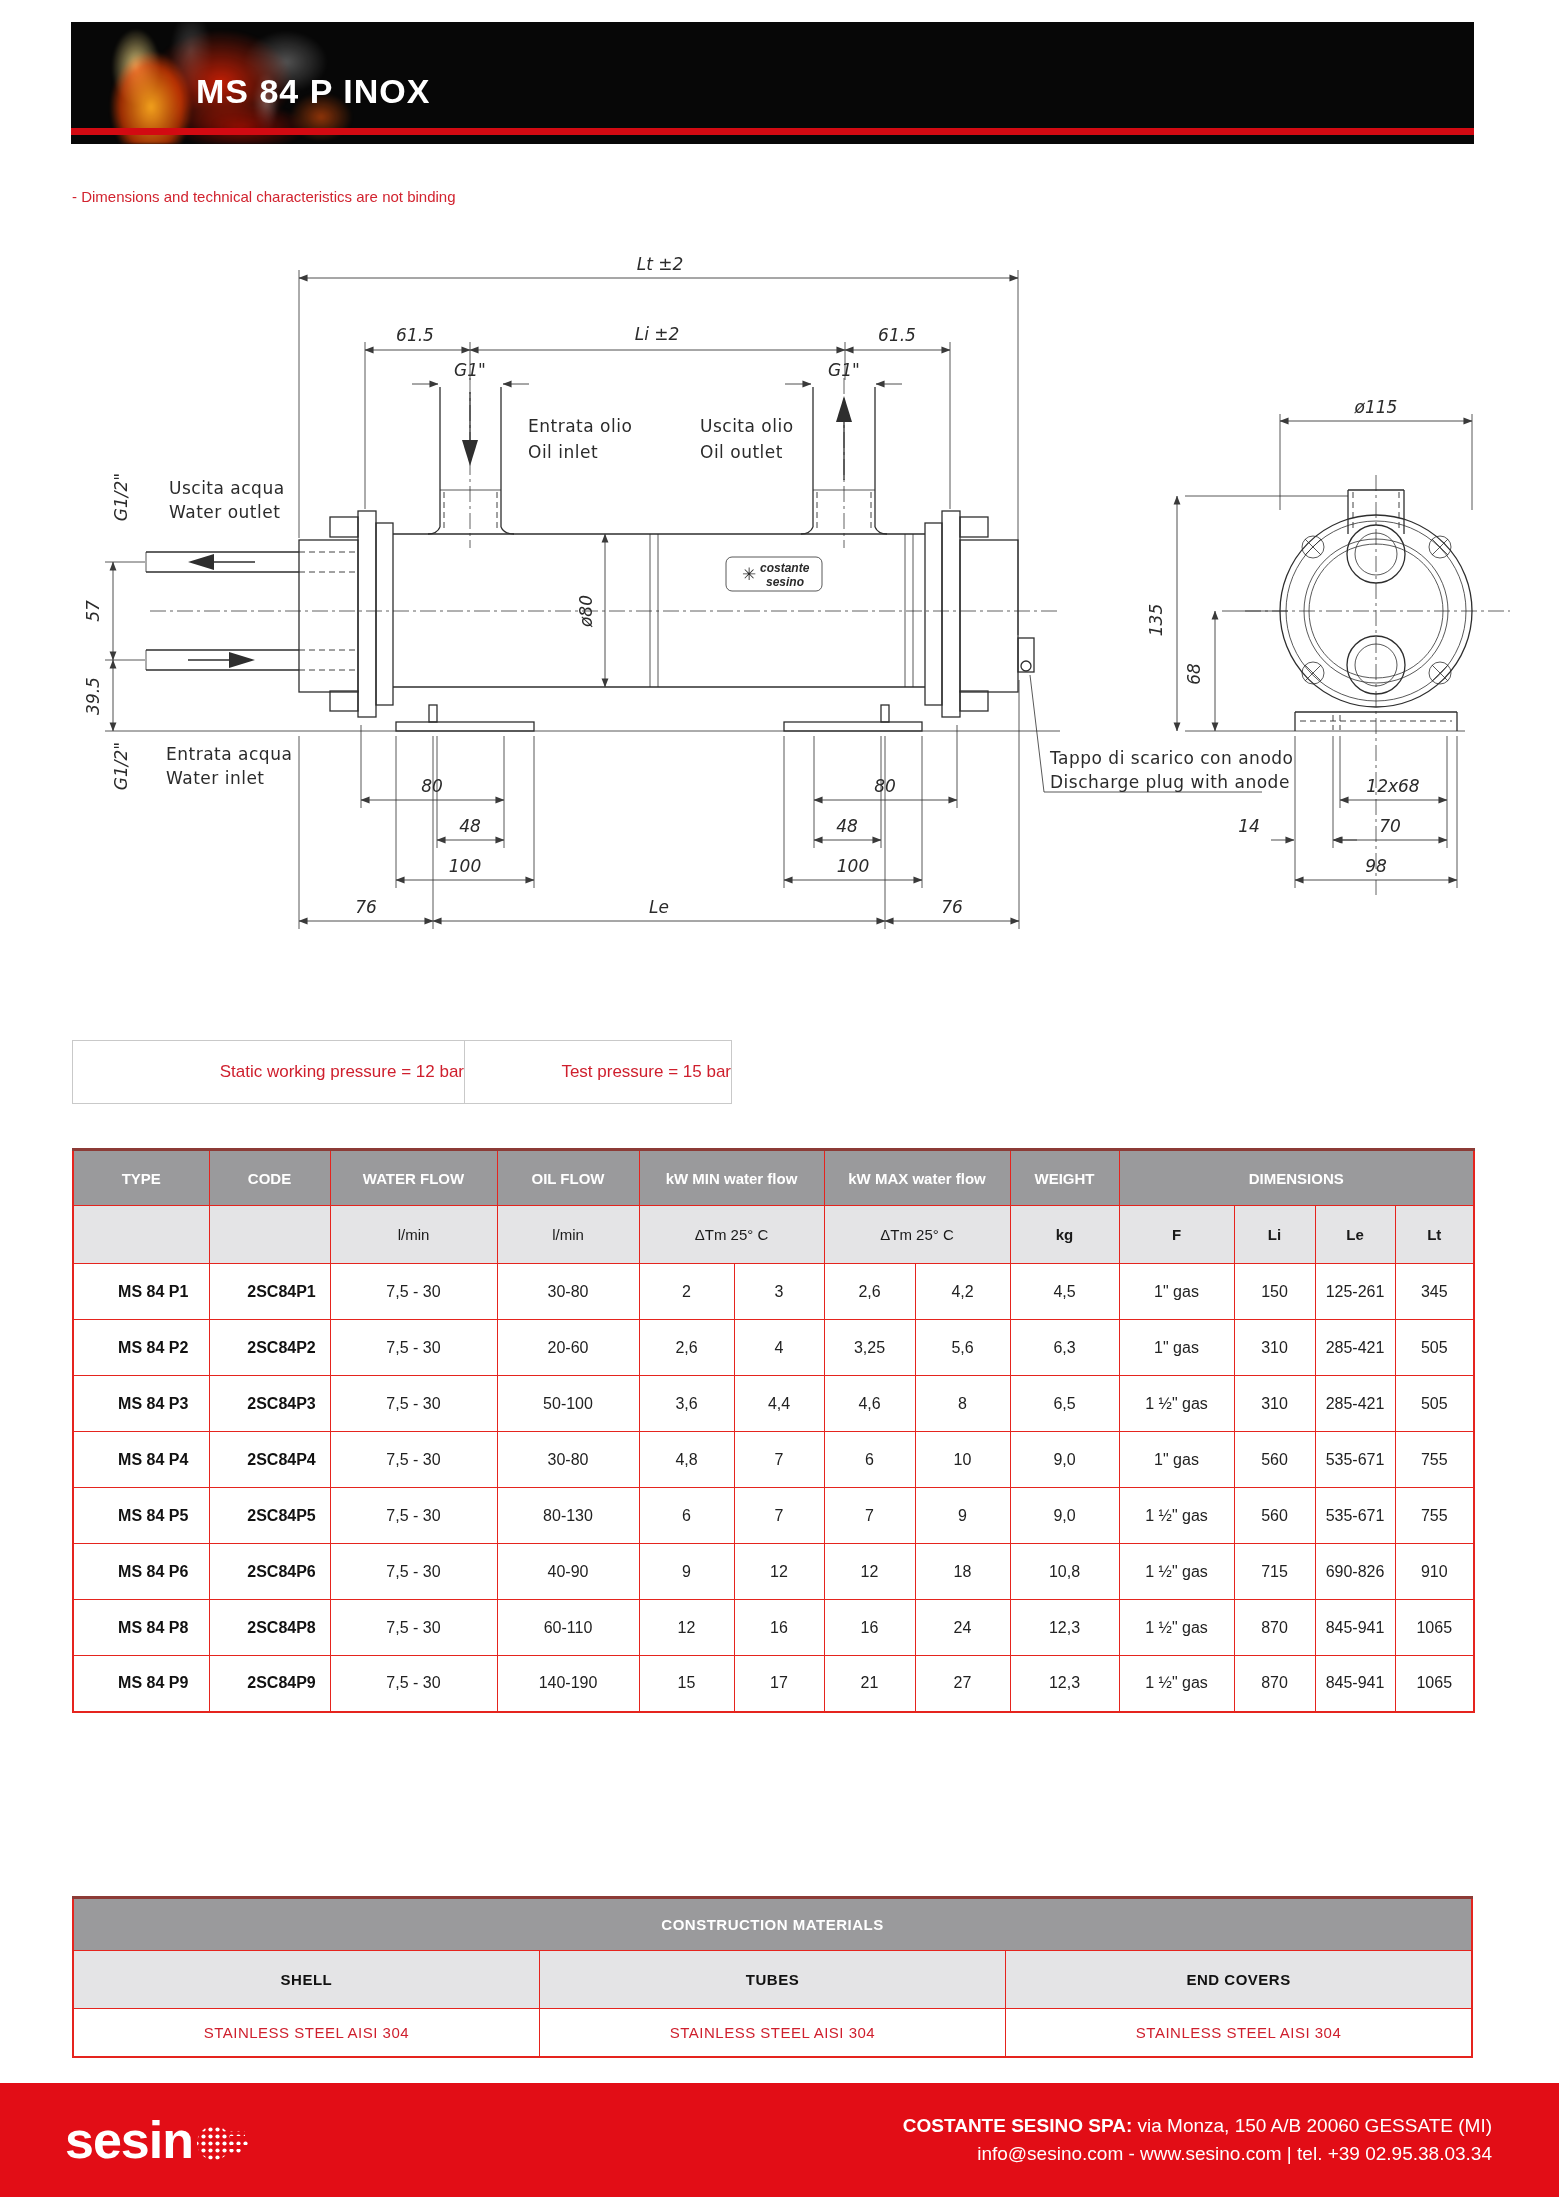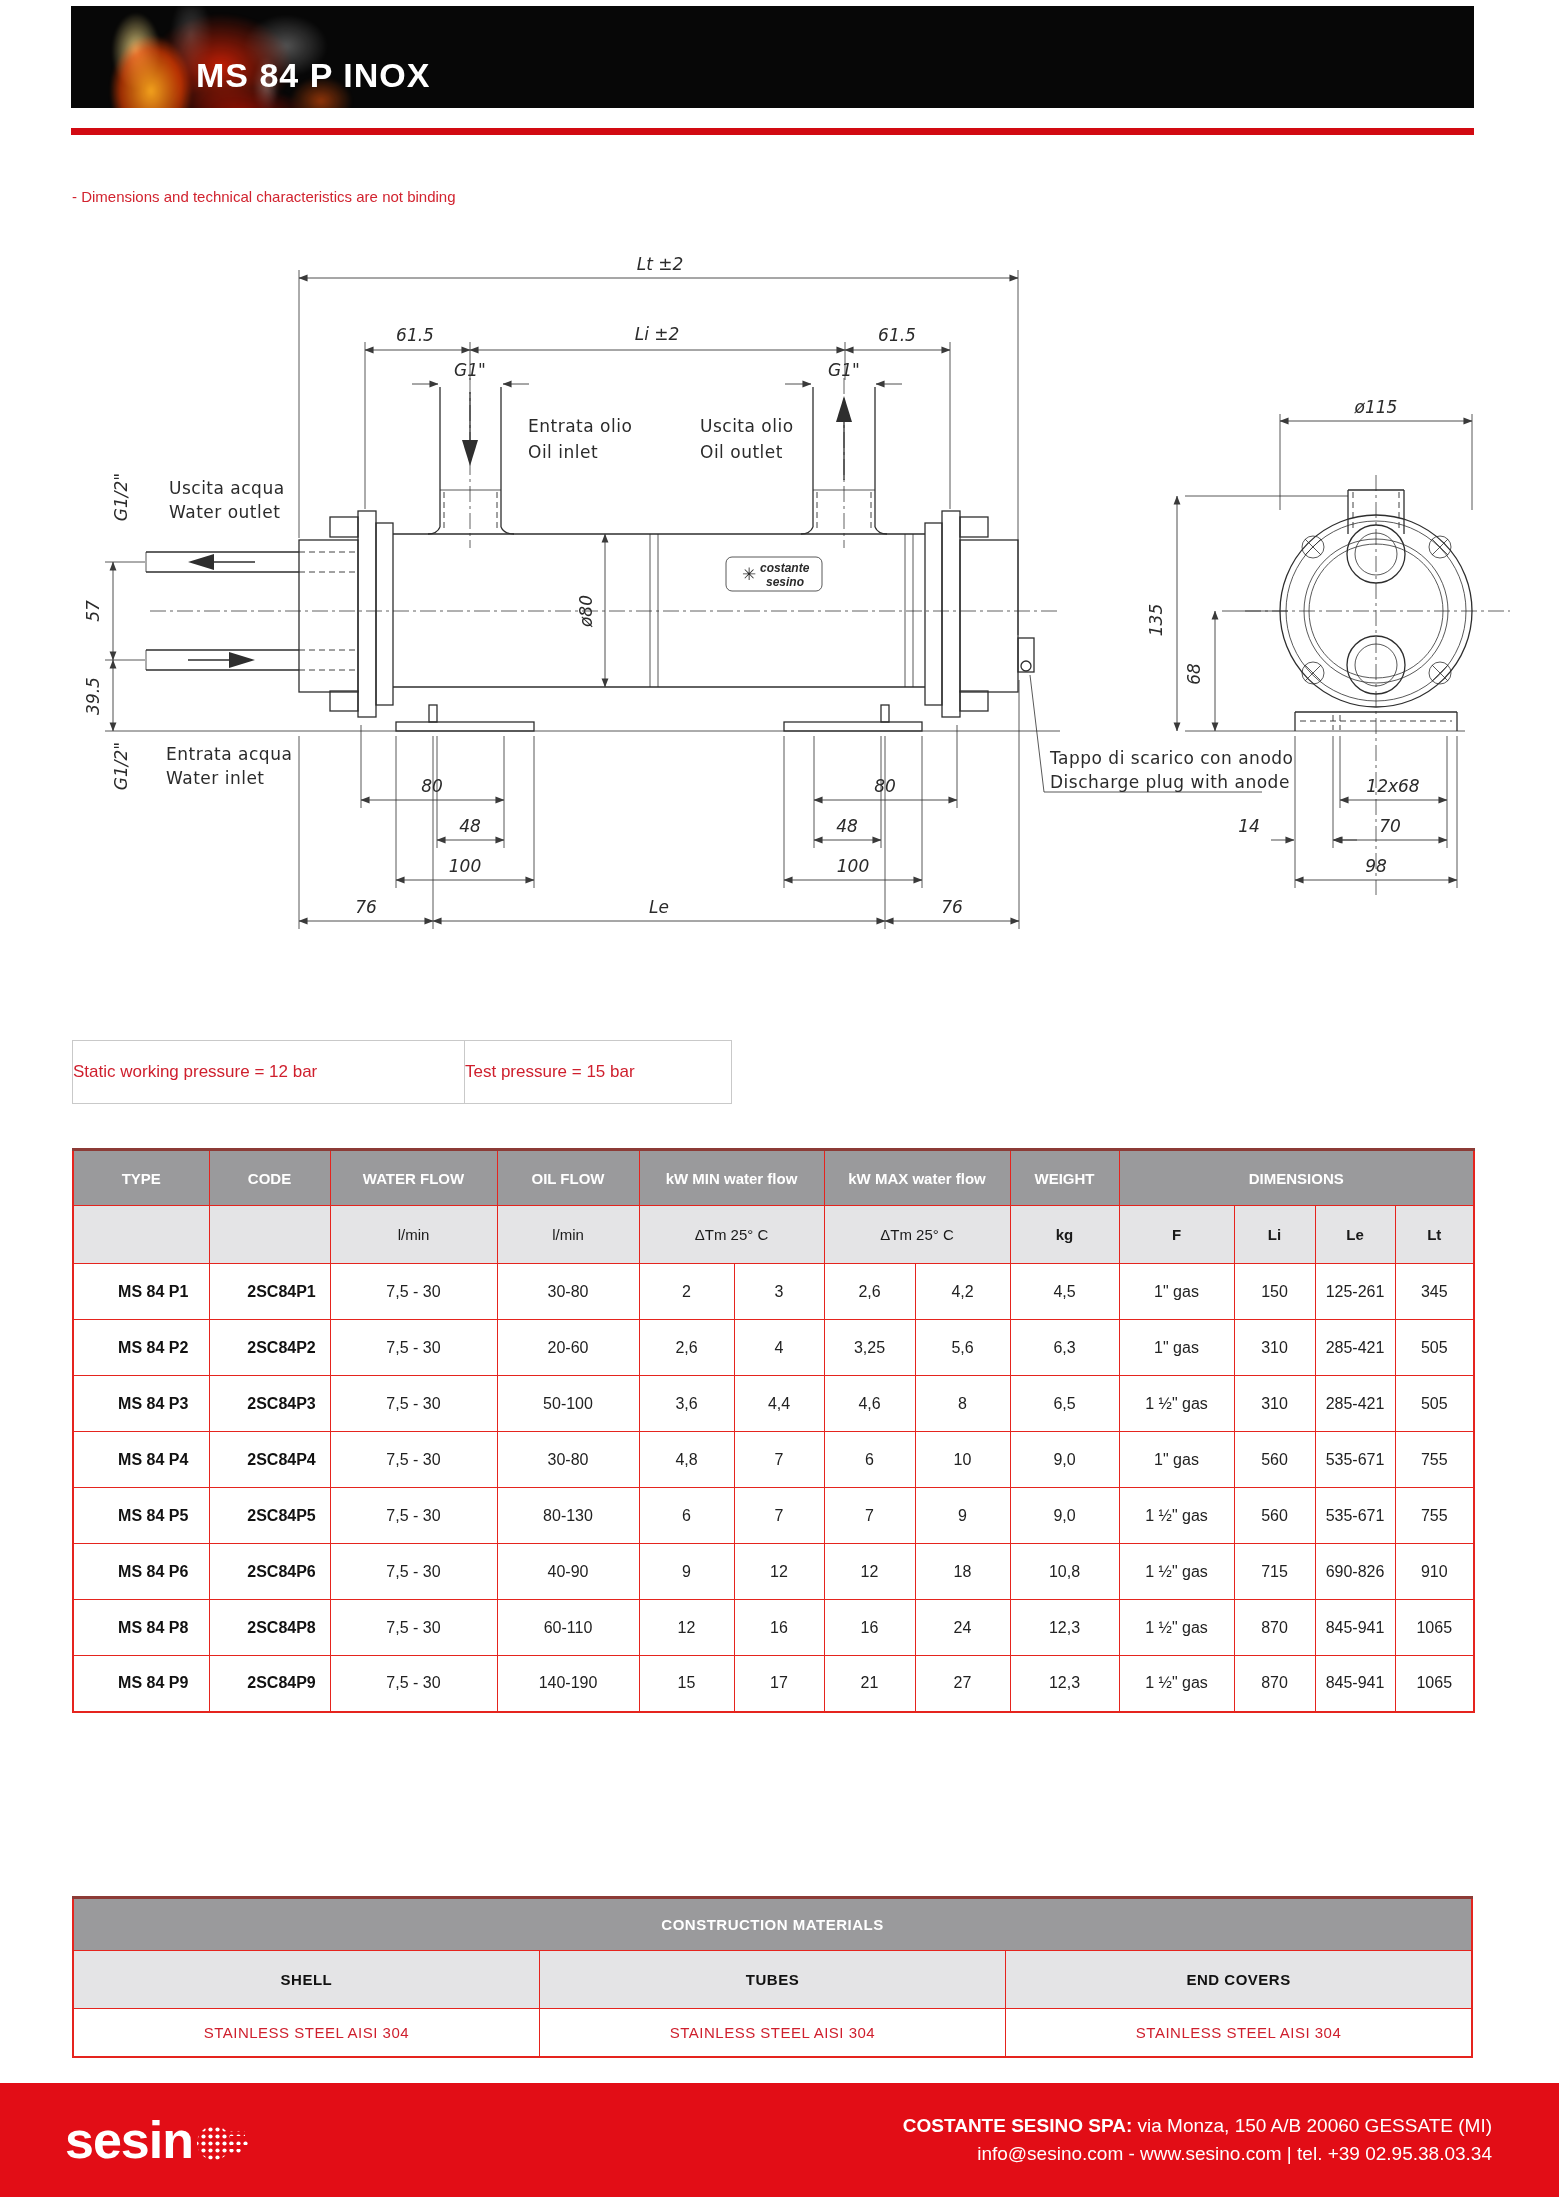--- a/index.html
+++ b/index.html
@@ -1,20 +1,20 @@
 <!DOCTYPE html>
 <html><head>
 <meta charset="utf-8">
 <style>
   html,body{margin:0;padding:0;background:#ffffff;}
   body{font-family:"Liberation Sans", sans-serif; width:1559px; height:2197px; position:relative;}
   .page{position:absolute;inset:0;background:#fff;overflow:hidden;}
 
   
-  .banner{position:absolute;left:71px;top:6px;width:1403px;height:102px;background:#070707;overflow:hidden;}
+  .banner{position:absolute;left:71px;top:22px;width:1403px;height:122px;background:#070707;overflow:hidden;}
   .banner-red{position:absolute;left:71px;top:128px;width:1403px;height:7px;background:#d20a12;}
   .flame{position:absolute;left:10px;top:0;width:330px;height:122px;filter:blur(1.5px);
     background:
       radial-gradient(55px 75px at 70px 85px, rgba(255,170,30,.95), rgba(255,70,0,.6) 55%, transparent 75%),
       radial-gradient(35px 55px at 55px 45px, rgba(255,230,140,.85), transparent 70%),
       radial-gradient(95px 70px at 140px 60px, rgba(225,35,5,.85), transparent 75%),
       radial-gradient(60px 45px at 205px 40px, rgba(255,255,255,.30), transparent 70%),
       radial-gradient(45px 35px at 240px 95px, rgba(255,90,10,.55), transparent 70%),
       radial-gradient(85px 30px at 160px 105px, rgba(140,12,0,.95), transparent 78%),
       radial-gradient(30px 60px at 110px 30px, rgba(230,230,230,.25), transparent 70%),
@@ -29,21 +29,21 @@
   .thin{stroke:#2e2e2e;stroke-width:.8;fill:none;}
   .dim{stroke:#3a3a3a;stroke-width:.9;fill:none;}
   .dash{stroke:#2e2e2e;stroke-width:.9;fill:none;stroke-dasharray:6 4;}
   .cl{stroke:#3a3a3a;stroke-width:.8;fill:none;stroke-dasharray:16 4 3 4;}
   .dtxt{font-family:"DejaVu Sans",sans-serif;font-style:italic;font-size:17px;fill:#2b2b2b;}
   .ltxt{font-family:"DejaVu Sans",sans-serif;font-size:17px;fill:#2b2b2b;letter-spacing:.5px;}
   .fill{fill:#2e2e2e;stroke:none;}
 
   
   .pbox{position:absolute;top:1040px;height:64px;border:1px solid #c9c9c9;box-sizing:border-box;
-        display:flex;align-items:center;justify-content:flex-start;color:#cf1f2d;font-size:17px;background:#fff;}
+        display:flex;align-items:center;justify-content:flex-end;color:#cf1f2d;font-size:17px;background:#fff;}
   .pbox1{left:72px;width:392px;border-right:none;}
   .pbox2{left:464px;width:268px;}
 
   
   table.main{position:absolute;left:72px;top:1148px;width:1401px;border-collapse:collapse;table-layout:fixed;}
   table.main th, table.main td{border:1px solid #e5241e;text-align:center;vertical-align:middle;padding:0;}
   table.main{border:2px solid #e5241e;}
   tr.hdr{height:56px;background:#9a9a9c;}
   tr.hdr th{color:#fff;font-size:15px;font-weight:bold;border-top:3px solid #8c3b36;}
   tr.sub{height:58px;background:#e4e4e6;}

